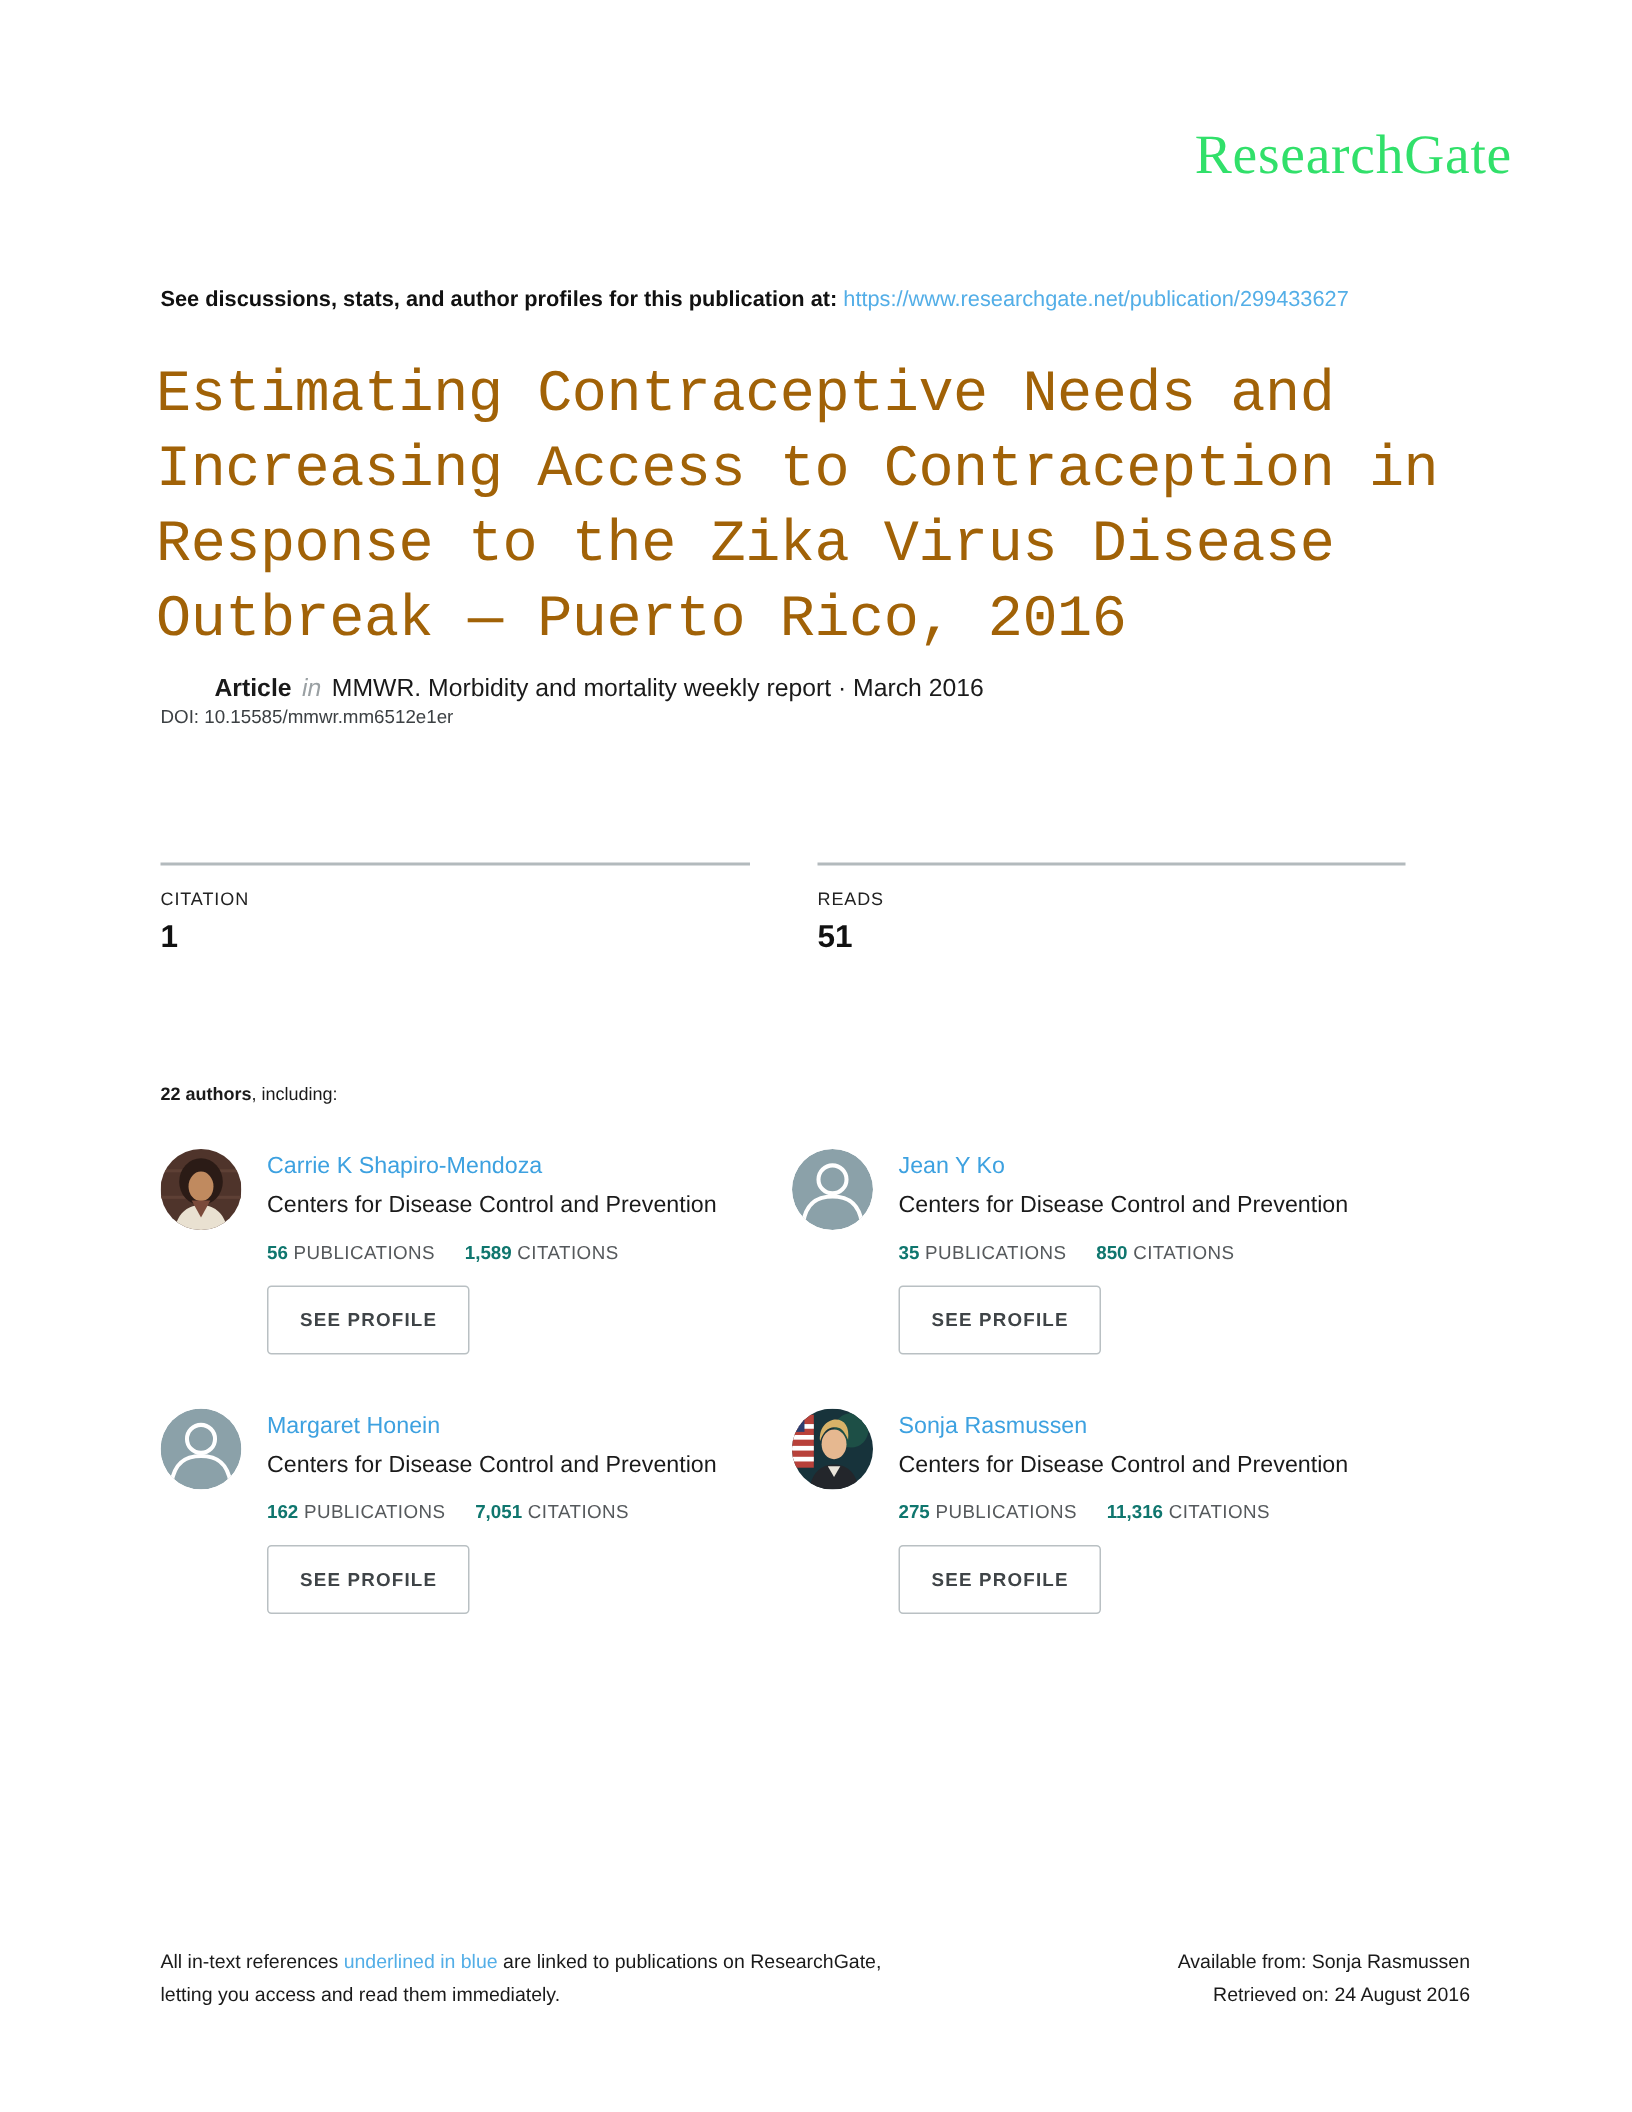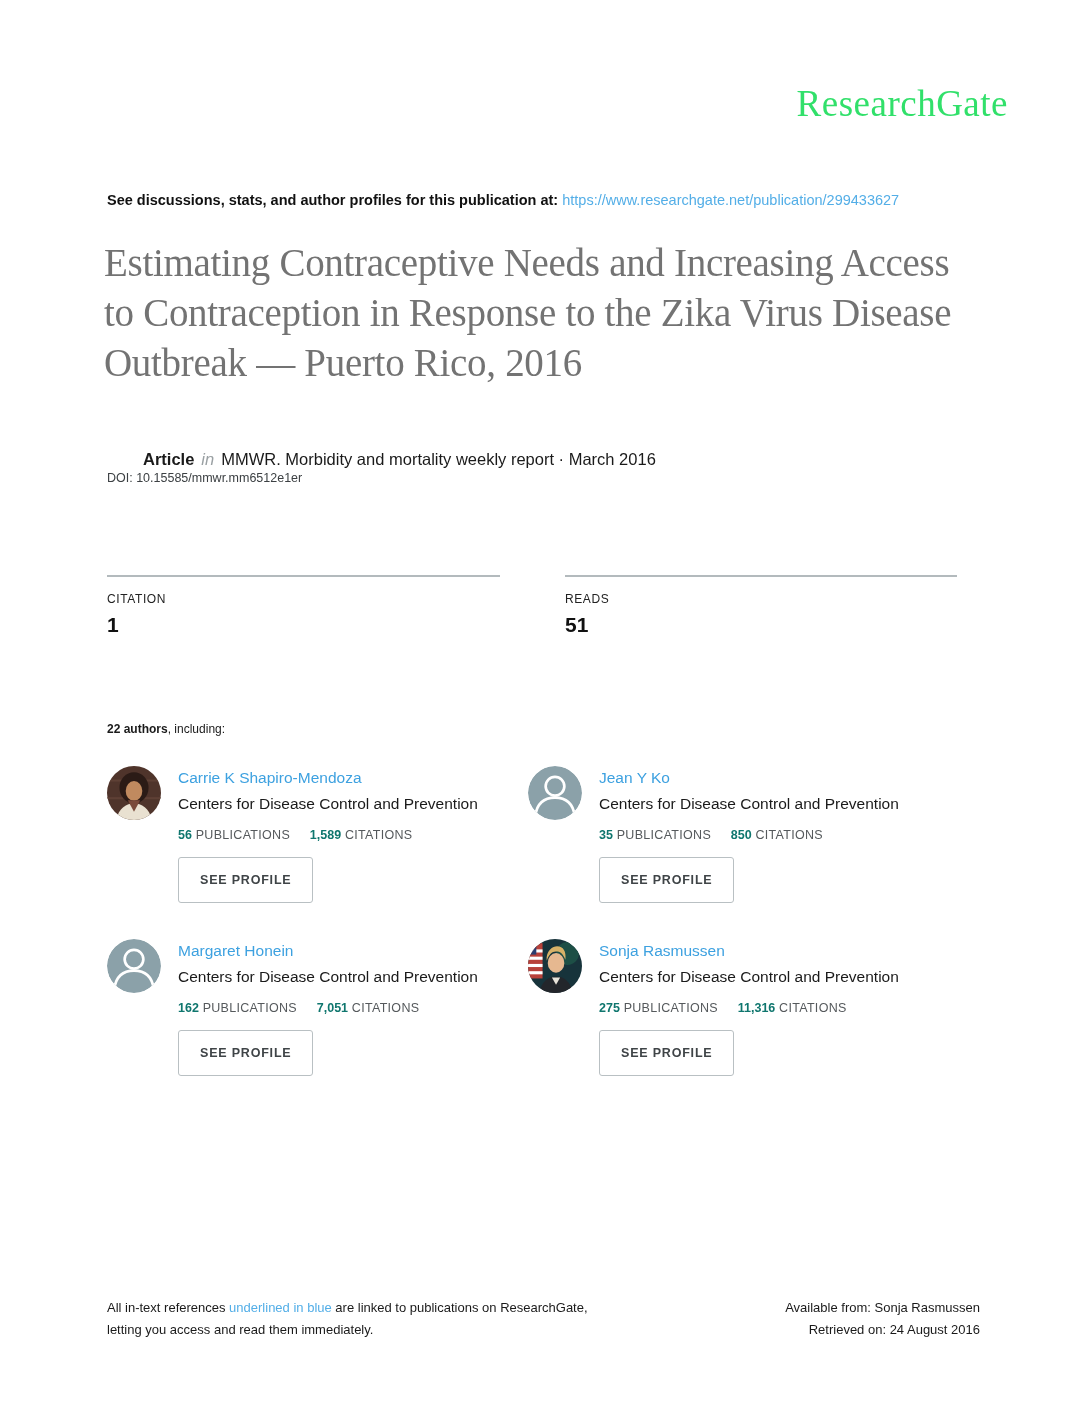--- a/index.html
+++ b/index.html
@@ -17,32 +17,32 @@
     font-size:37px;color:#31e06a;letter-spacing:0.5px;
   }
 
   
   .header-note{position:absolute;top:192px;left:107px;font-size:14.5px;font-weight:700;color:#111;}
   .header-note .url{color:#53aee7;font-weight:400;text-decoration:none;cursor:pointer;}
 
   
   .title{
     position:absolute;top:238px;left:104px;width:884px;
-    font-family:Liberation Serif, serif;font-weight:400;
-    font-size:39px;line-height:50px;color:#737373;letter-spacing:-0.3px;
+    font-family:Liberation Mono, monospace;font-weight:400;
+    font-size:39px;line-height:50px;color:#a16207;letter-spacing:-0.3px;
   }
 
   
   .meta{position:absolute;top:450px;left:107px;font-size:16.5px;color:#1a1a1a;margin-left:36px;}
   .meta .type{font-weight:700;}
   .meta .in{color:#9aa0a3;font-style:italic;margin:0 7px;}
   .doi{position:absolute;top:471px;left:107px;font-size:12.5px;color:#3c4043;}
 
   
-  .metrics{position:absolute;top:575px;left:107px;display:flex;gap:20px;}
+  .metrics{position:absolute;top:575px;left:107px;display:flex;}
   .metric{width:393px;}
   .metric + .metric{margin-left:45px;width:392px;}
   .metric .rule{height:2px;background:#b3babd;}
   .metric .label{margin-top:15px;font-size:12px;letter-spacing:0.6px;color:#222;font-weight:500;}
   .metric .value{margin-top:7px;font-size:21px;font-weight:700;color:#111;}
 
   
   .authors-heading{position:absolute;top:722px;left:107px;font-size:12px;color:#1a1a1a;}
   .authors-heading b{font-weight:700;}
   .authors-grid{

